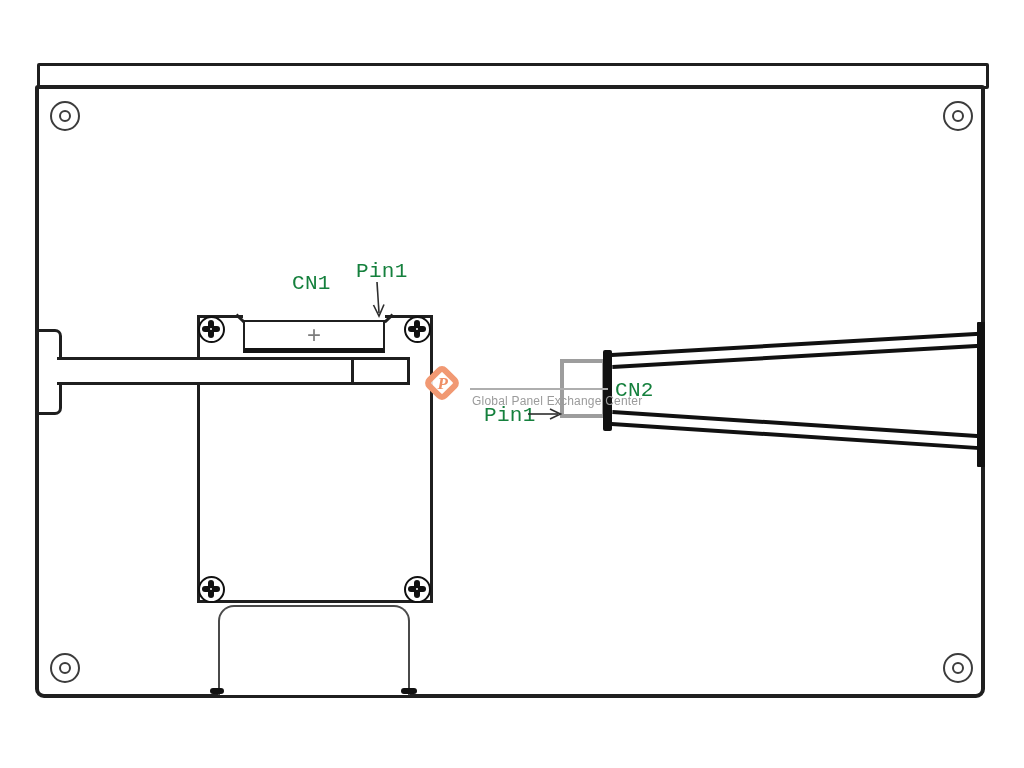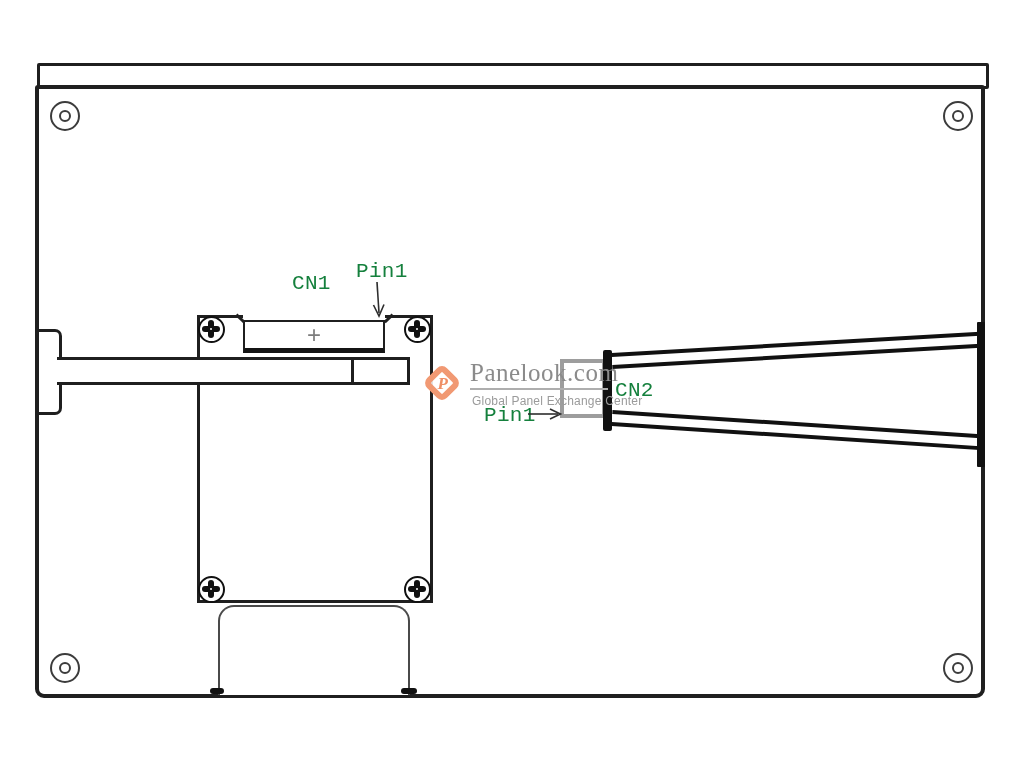--- a/index.html
+++ b/index.html
@@ -141,17 +141,16 @@
   <div class="abs lbl cn2">CN2</div>
   <div class="abs lbl pin1-bot">Pin1</div>
   <svg class="abs arrow-svg" style="left:526px;top:405px;" width="40" height="18">
     <line x1="2" y1="9" x2="32" y2="9" stroke="#2e2e2e" stroke-width="1.6"></line>
     <polyline points="24,4 34.5,9 24,14" fill="none" stroke="#2e2e2e" stroke-width="1.6"></polyline>
   </svg>
 
   <div class="abs wm wm-diamond">
     <span class="p">P</span>
   </div>
-  <div class="abs wm wm-title">Panelook.com</div>
   <div class="abs wm wm-rule"></div>
   <div class="abs wm wm-sub">Global Panel Exchange Center</div>
 
 </div>
 
 </body></html>

